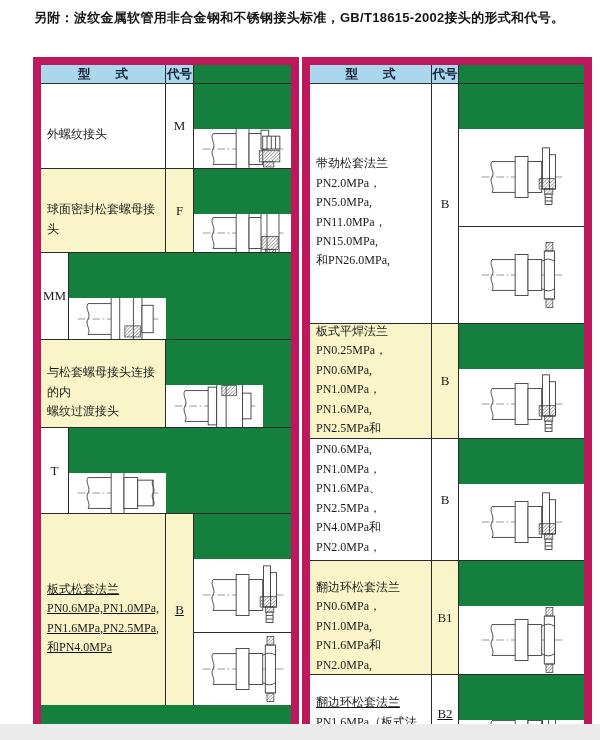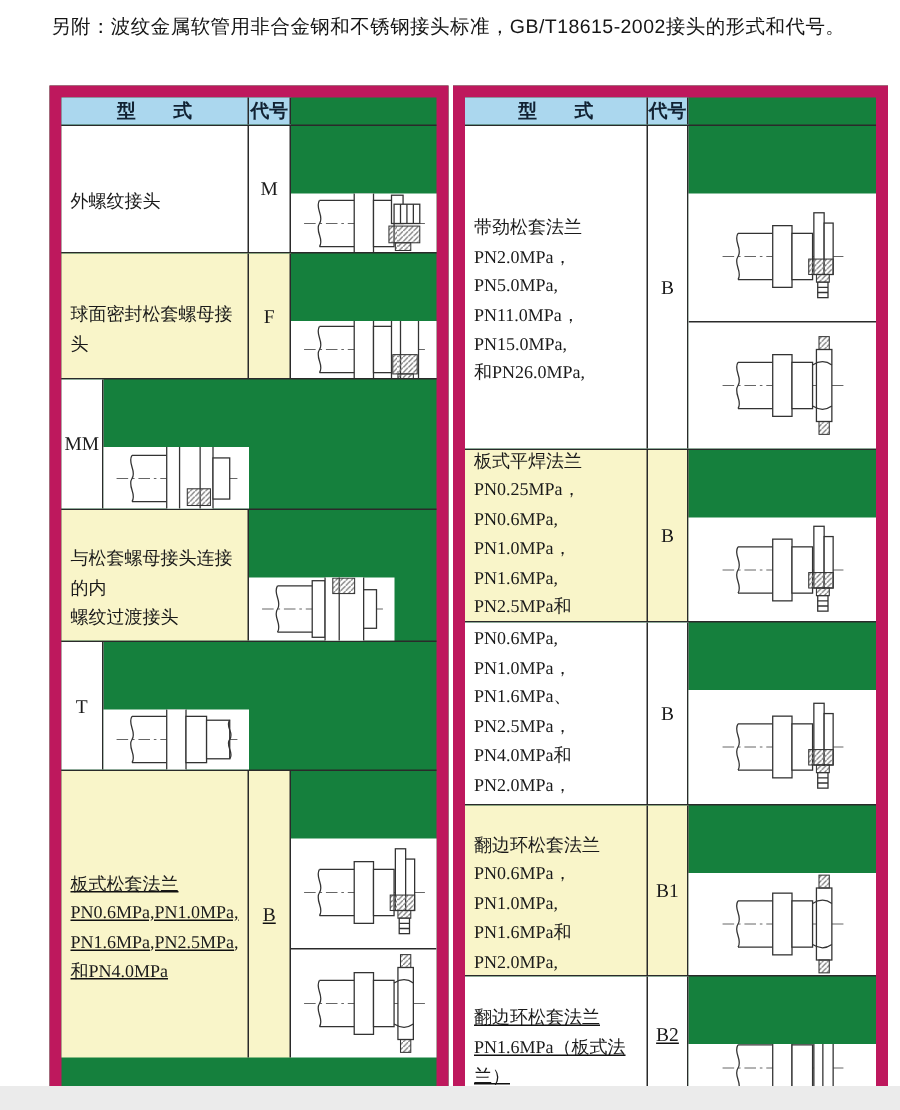--- a/index.html
+++ b/index.html
@@ -4,21 +4,21 @@
 <style>
   html,body{margin:0;padding:0;}
   body{
     width:600px;height:740px;background:#ffffff;
     font-family:"Liberation Sans","DejaVu Sans",sans-serif;color:#111;
     overflow:hidden;
   }
   .page{position:relative;width:600px;height:740px;background:#fff;}
   .title{
     position:absolute;left:34px;top:9px;width:560px;
-    font-size:13px;font-weight:400;letter-spacing:.3px;color:#151515;
+    font-size:13px;font-weight:700;letter-spacing:.3px;color:#151515;
   }
   .tables{position:absolute;left:33px;top:57px;display:flex;gap:3px;}
   .half{border:8px solid #be185d;background:#15803d;}
   .row{display:flex;box-sizing:border-box;border-bottom:1px solid #2a2a2a;}
   .row:last-child{border-bottom:none;text-decoration:underline;}
   .cell{
     box-sizing:border-box;border-right:1px solid #2a2a2a;
     display:flex;align-items:center;overflow:hidden;background:#fff;
   }
   .cell:last-child{border-right:none;}
@@ -233,21 +233,21 @@
       </div>
     </div>
 
     <div class="half rhalf">
       <div class="row head" style="height:19px">
         <div class="cell type">型　　式</div>
         <div class="cell code">代号</div>
         <div class="cell diag">简　　图</div>
       </div>
 
-      <div class="row" style="height:216px">
+      <div class="row" style="height:240px">
         <div class="cell type">带劲松套法兰
 PN2.0MPa，PN5.0MPa,
 PN11.0MPa，PN15.0MPa,
 和PN26.0MPa,</div>
         <div class="cell code">B</div>
         <div class="cell diag split">
           <div class="dwrap">
               <svg viewBox="0 0 100 84" xmlns="http://www.w3.org/2000/svg">
                 <defs>
                   <pattern id="h8" width="4" height="4" patternUnits="userSpaceOnUse">

